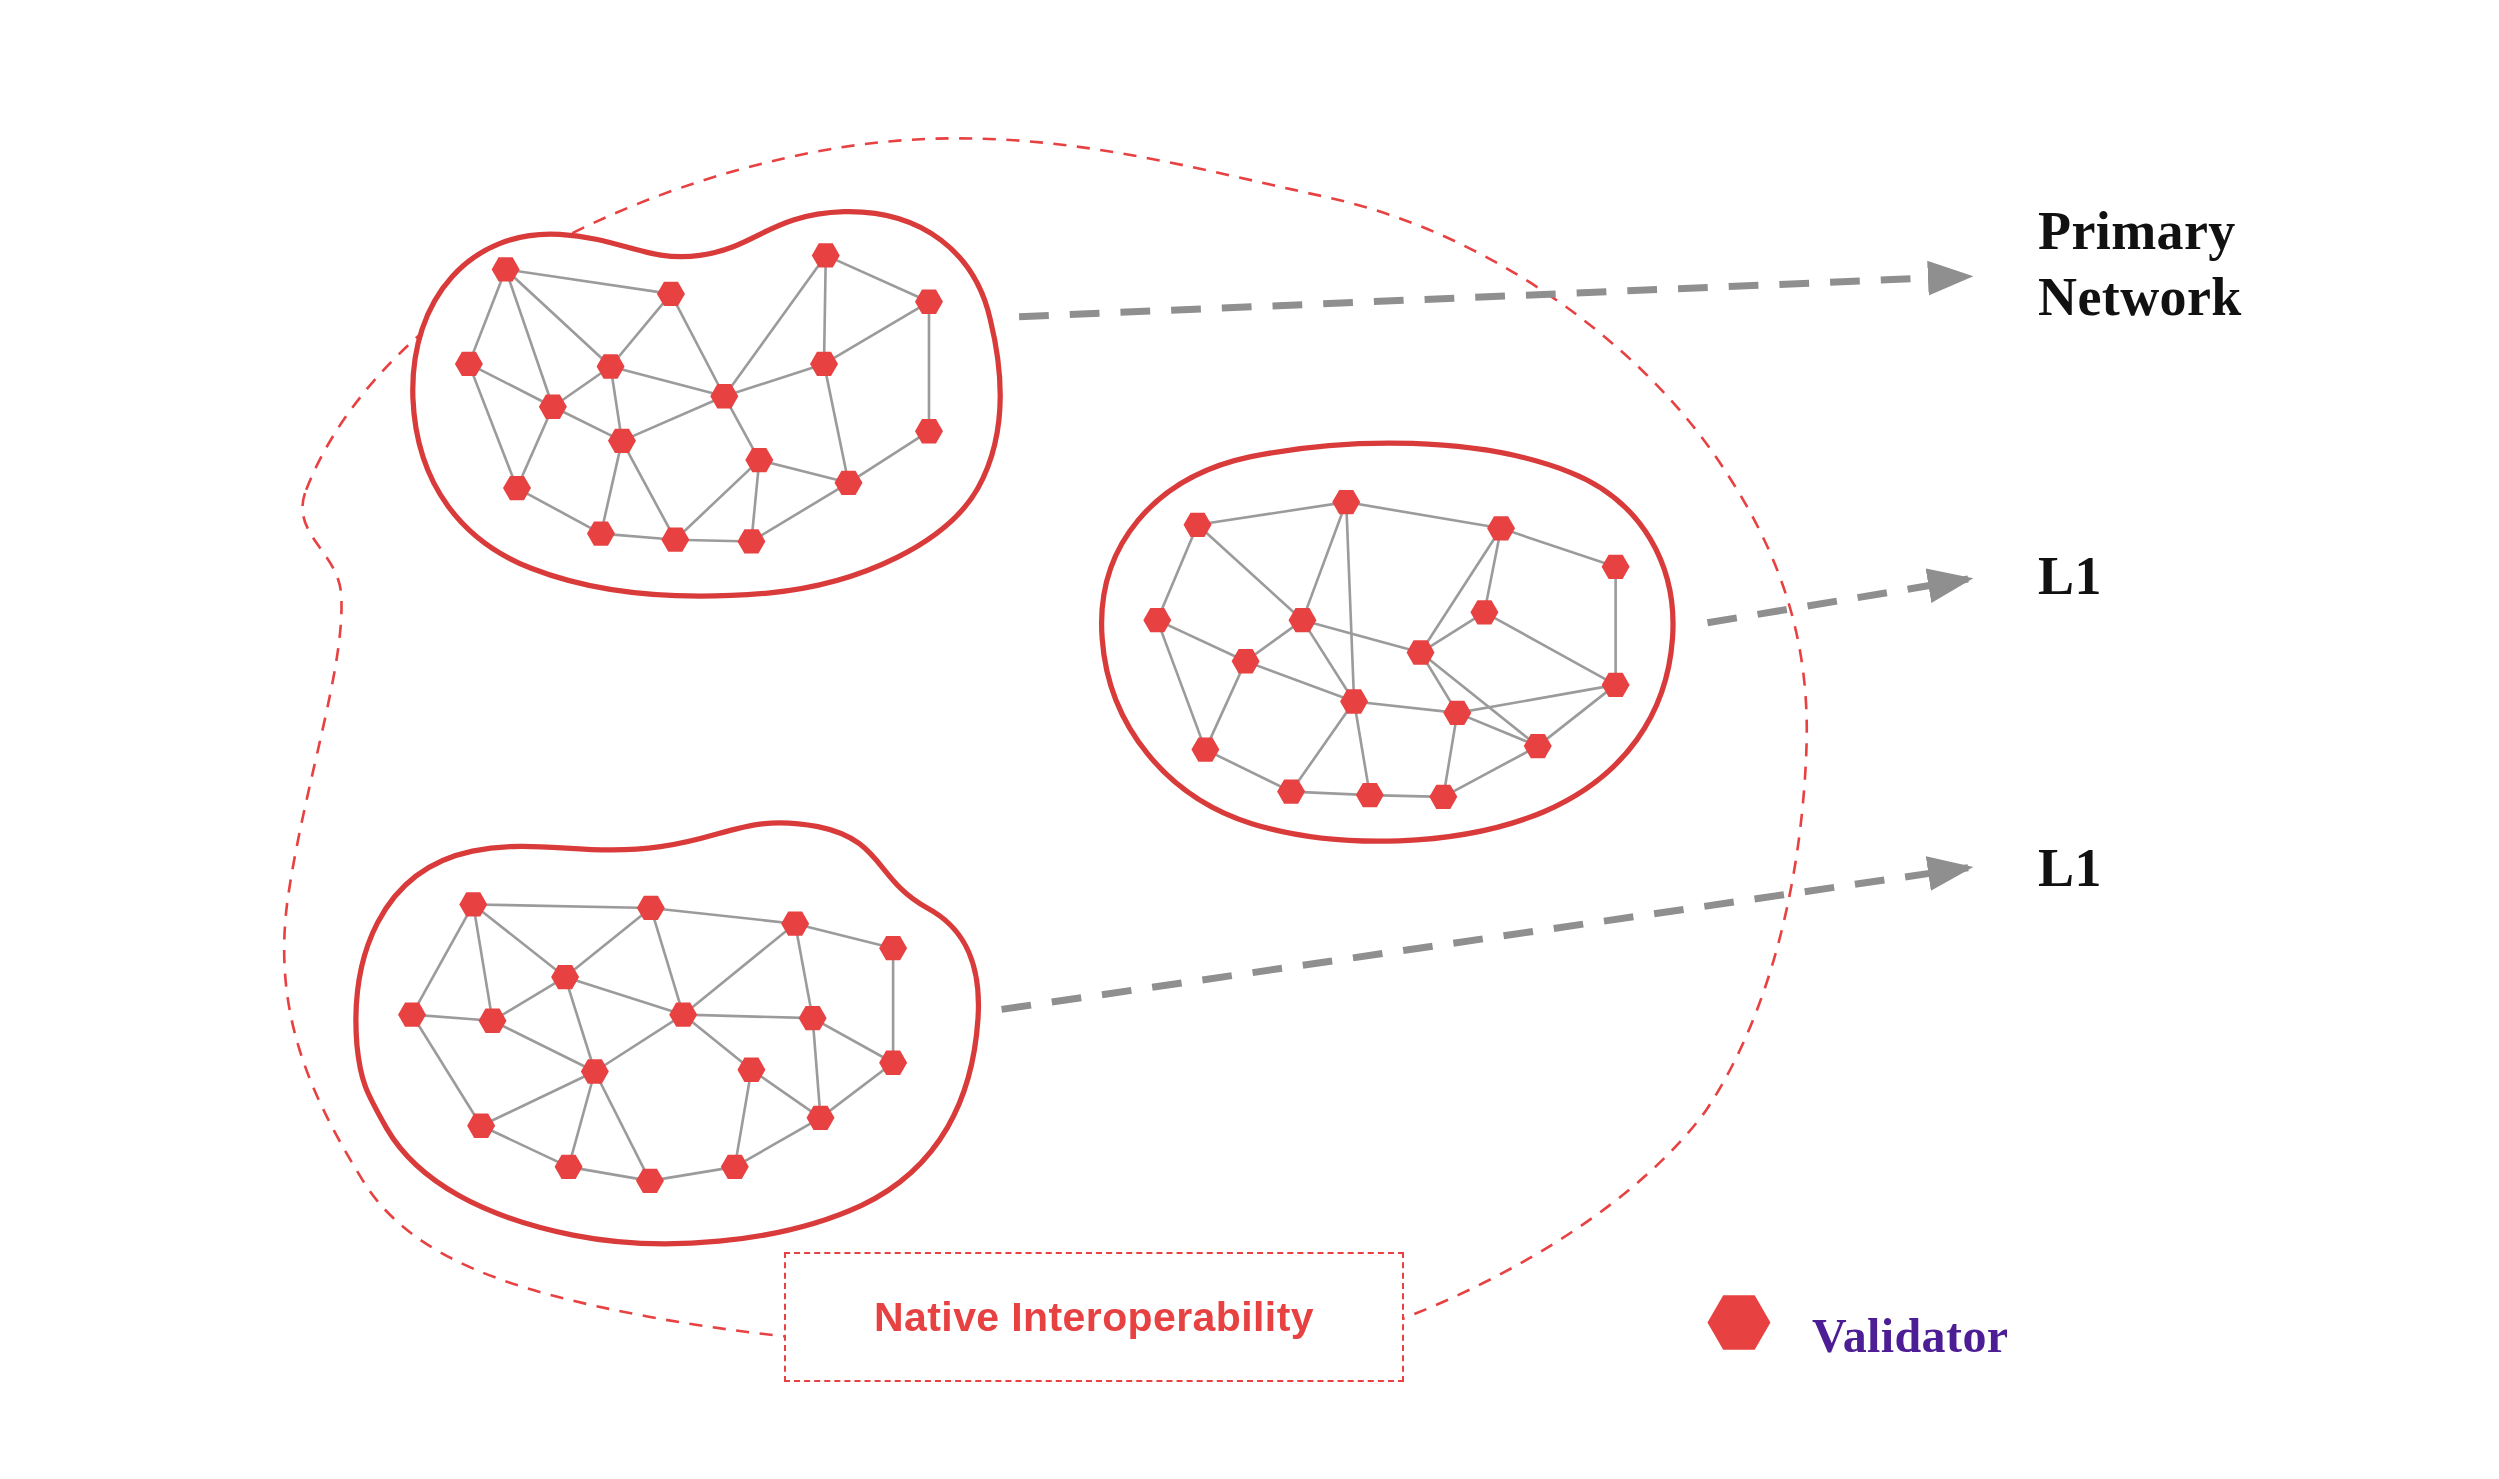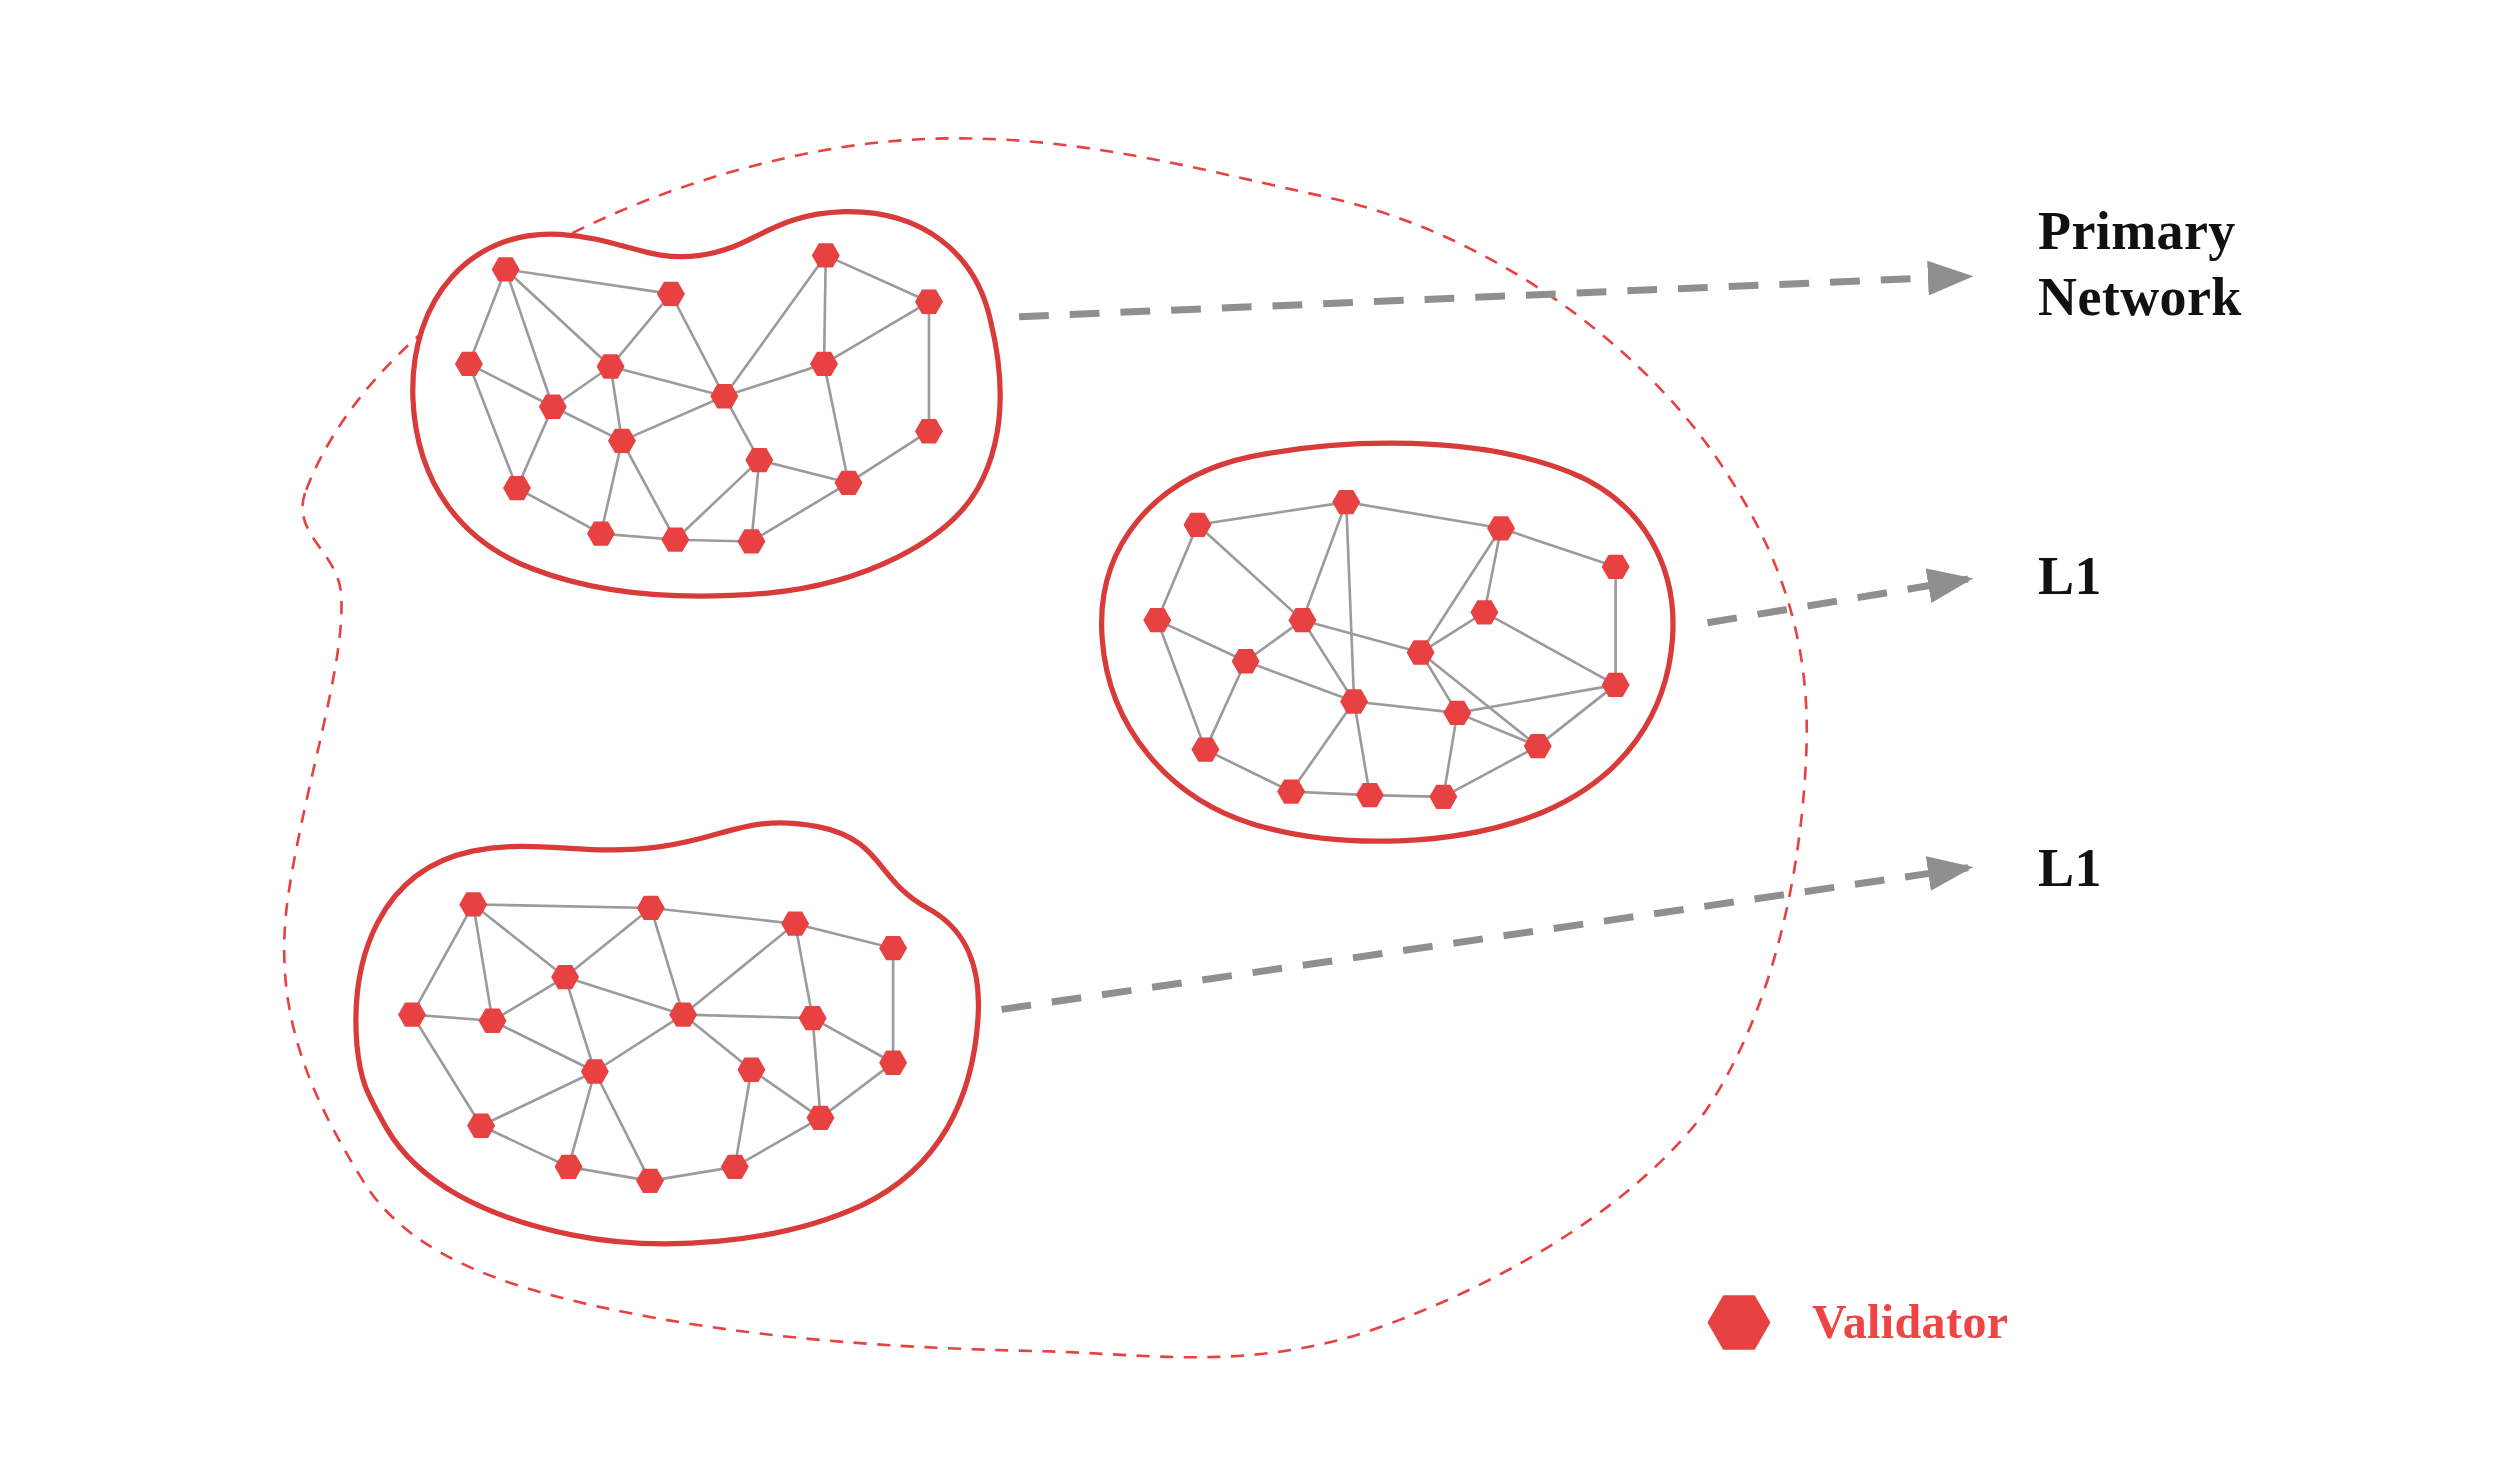--- a/index.html
+++ b/index.html
@@ -66,23 +66,24 @@
     align-items: center;
     justify-content: center;
   }
   .interop-text {
     color: #E84142;
     font-weight: 700;
     font-size: 41px;
     letter-spacing: 0.4px;
   }
   .legend-text {
-    color: #ef4444;
+    color: #4c1d95;
     font-weight: 700;
     font-size: 48px;
+    margin-top: 14px;
   }
 </style>
 </head>
 <body>
 
 <div class="canvas">
 
   <svg class="diagram" viewBox="0 0 2858 1692">
     <defs>
       <marker id="arrowhead" markerUnits="userSpaceOnUse" markerWidth="52" markerHeight="40" refX="46" refY="20" orient="auto">
@@ -295,17 +296,20 @@
 
     <g id="legend-marker">
         <polygon points="2024.0,1512.0 2006.0,1543.2 1970.0,1543.2 1952.0,1512.0 1970.0,1480.8 2006.0,1480.8" fill="#E84142"></polygon>
       </g>
   </svg>
 
   <div class="label primary-label">Primary Network</div>
   <div class="label l1-top-label">L1</div>
   <div class="label l1-bottom-label">L1</div>
 
+  <div class="interop-box">
+    <span class="interop-text">Native Interoperability</span>
+  </div>
 
   <div class="label legend-text" style="left:1812px; top:1293px;">Validator</div>
 
 </div>
 
 
 </body></html>

